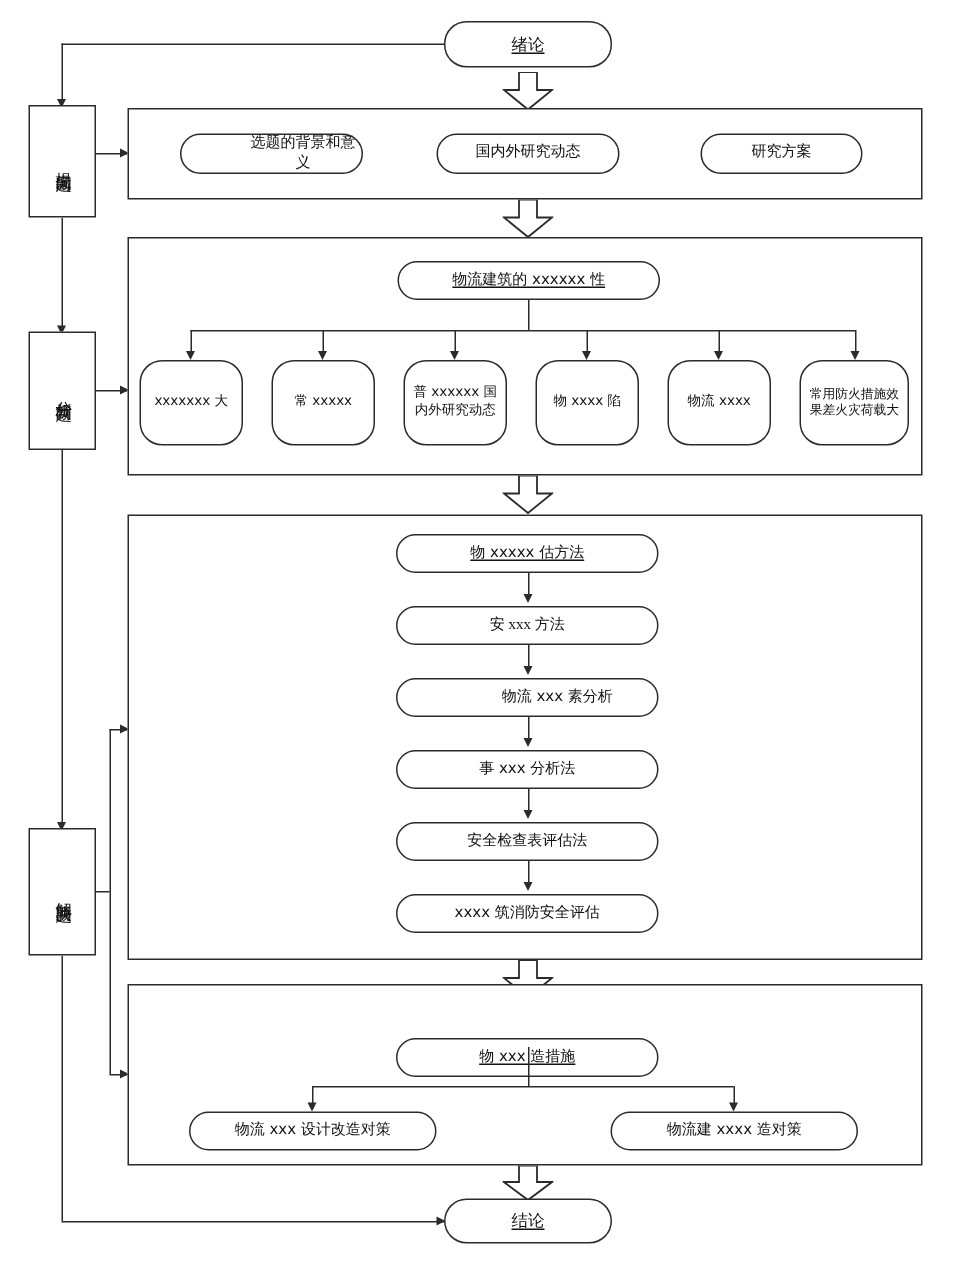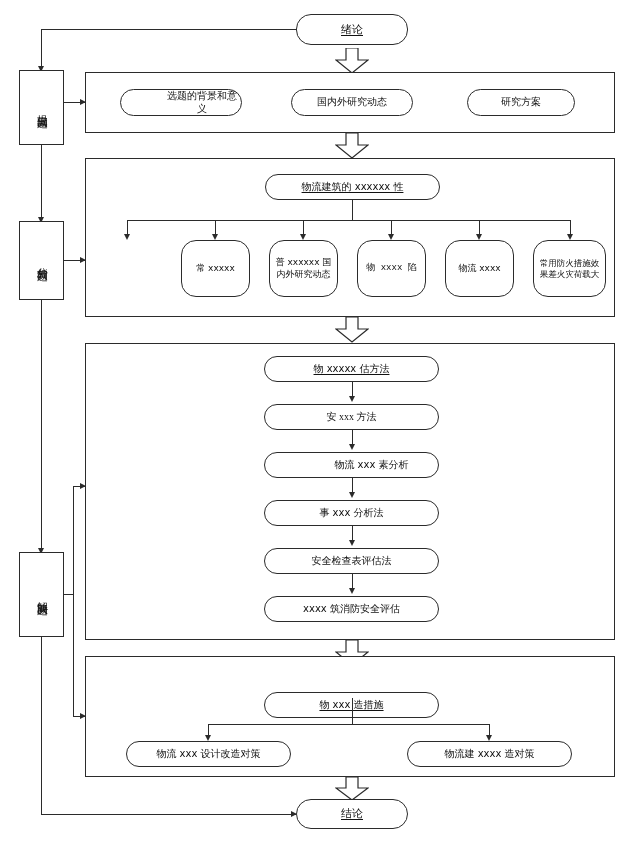--- a/index.html
+++ b/index.html
@@ -164,27 +164,30 @@
   <div class="ah ah-down" style="left:211.5px; top:234px;"></div>
   <div class="ln lnv" style="left:303px; top:220px; height:18px;"></div>
   <div class="ah ah-down" style="left:299.5px; top:234px;"></div>
   <div class="ln lnv" style="left:391px; top:220px; height:18px;"></div>
   <div class="ah ah-down" style="left:387.5px; top:234px;"></div>
   <div class="ln lnv" style="left:479px; top:220px; height:18px;"></div>
   <div class="ah ah-down" style="left:475.5px; top:234px;"></div>
   <div class="ln lnv" style="left:570px; top:220px; height:18px;"></div>
   <div class="ah ah-down" style="left:566.5px; top:234px;"></div>
 
+  <div class="box rbox t9" style="left:93px; top:240px; width:69px; height:57px; padding:0 5px;">
+    <span>xxxxxxx 大</span>
+  </div>
   <div class="box rbox t9" style="left:181px; top:240px; width:69px; height:57px; padding:0 5px;justify-content:center;">
     <span>常 xxxxx</span>
   </div>
   <div class="box rbox t9" style="left:269px; top:240px; width:69px; height:57px; padding:0 5px;">
     <span>普 xxxxxx 国内外研究动态</span>
   </div>
-  <div class="box rbox t9" style="left:357px; top:240px; width:69px; height:57px; padding:12px 5px;font-family:Liberation Mono, monospace;">
+  <div class="box rbox t9" style="left:357px; top:240px; width:69px; height:57px; padding:12px 5px;">
     <span>物 xxxx 陷</span>
   </div>
   <div class="box rbox t9" style="left:445px; top:240px; width:69px; height:57px; padding:0 5px;">
     <span>物流 xxxx</span>
   </div>
   <div class="box rbox t85" style="left:533px; top:240px; width:73px; height:57px; padding:0 4px;">
     <span>常用防火措施效果差火灾荷载大</span>
   </div>
 
   <div class="blockarrow" style="left:335px; top:317px;">

